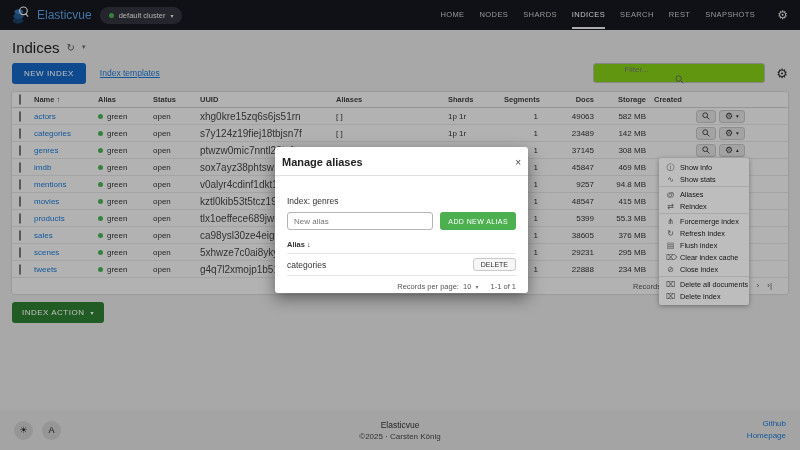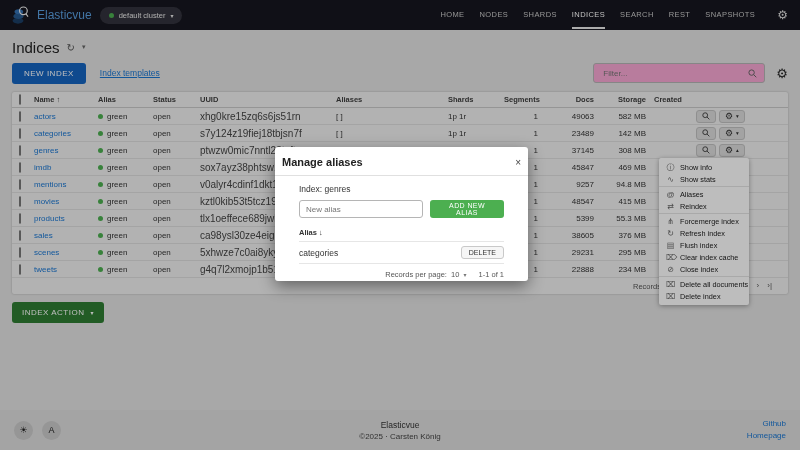--- a/index.html
+++ b/index.html
@@ -20,21 +20,21 @@
   
   .content{padding:0 12px;position:relative;z-index:1;}
   .page-head{padding-top:8px;display:flex;align-items:center;gap:7px;height:26px;}
   .page-title{font-size:15px;color:#222;}
   .refresh-ic{color:#555;font-size:10px;cursor:pointer;}
   .caret-sm{color:#666;font-size:7px;cursor:pointer;}
 
   .toolbar{margin-top:6px;display:flex;align-items:center;height:22px;}
   .btn-new{background:#1565c0;color:#fff;font-size:8px;letter-spacing:.5px;padding:6px 12px;border-radius:3px;border:none;cursor:pointer;font-family:inherit;}
   .link-templates{color:#1976d2;font-size:8.5px;text-decoration:underline;margin-left:14px;cursor:pointer;}
-  .filter{margin-left:auto;width:172px;height:20px;background:#f9a8d4;border:1px solid #b5b5b5;border-radius:3px;display:flex;align-items:center;padding:0 7px;}
+  .filter{margin-left:auto;width:172px;height:20px;background:#84cc16;border:1px solid #b5b5b5;border-radius:3px;display:flex;align-items:center;padding:0 7px;flex-direction:column;}
   .filter input{border:none;background:transparent;font-size:8px;flex:1;outline:none;color:#333;font-family:inherit;}
   .toolbar-gear{margin-left:11px;color:#2b2b2b;font-size:13px;cursor:pointer;}
 
   
   .table{margin-top:8px;background:#f1f1f1;border-radius:2px;box-shadow:0 0 2px rgba(0,0,0,.25);}
   .tgrid{display:grid;grid-template-columns:22px 64px 55px 47px 136px 112px 56px 42px 56px 52px 40px 1fr;align-items:center;}
   .thead{height:16px;font-size:7.5px;font-weight:bold;color:#3d3d3d;border-bottom:1px solid #c9c9c9;}
   .trow{height:17px;font-size:8px;color:#333;border-bottom:1px solid #ddd;}
   .cb{width:8px;height:8px;border:1px solid #777;border-radius:1px;margin-left:7px;background:#fafafa;cursor:pointer;}
   .name-link{color:#1976d2;cursor:pointer;}
@@ -64,21 +64,21 @@
   .menu-item{display:flex;align-items:center;gap:5px;height:12px;padding:0 7px;font-size:7.3px;color:#222;cursor:pointer;white-space:nowrap;}
   .menu-icon{width:9px;color:#666;font-size:8px;text-align:center;flex:none;}
   .menu-divider{border-top:1px solid #e4e4e4;margin:1px 0;}
 
   
   .overlay{position:absolute;inset:0;background:rgba(0,0,0,.26);z-index:5;}
   .modal{position:absolute;left:275px;top:147px;width:253px;background:#fff;border-radius:3px;box-shadow:0 5px 16px rgba(0,0,0,.45);z-index:6;}
   .modal-head{display:flex;justify-content:space-between;align-items:center;padding:9px 7px 7px;border-bottom:1px solid #e0e0e0;}
   .modal-title{font-size:11px;font-weight:bold;color:#222;}
   .modal-close{font-size:10px;color:#444;cursor:pointer;}
-  .modal-body{padding:5px 24px 0;}
+  .modal-body{padding:5px 12px 0;margin-top:12px;}
   .modal-index{font-size:8.5px;color:#333;margin:3px 0 6px;}
   .alias-input-row{display:flex;gap:7px;margin-bottom:7px;border-radius:7px;}
   .alias-input-row input{flex:1;height:18px;border:1px solid #b5b5b5;border-radius:3px;font-size:8px;padding:0 6px;outline:none;font-family:inherit;color:#333;}
   .btn-add{background:#4caf50;color:#fff;font-size:7px;letter-spacing:.4px;padding:0 8px;border:none;border-radius:3px;cursor:pointer;font-family:inherit;}
   .alias-head{font-size:7.5px;font-weight:bold;color:#333;padding:3px 0 4px;border-bottom:1px solid #e6e6e6;}
   .alias-row{display:flex;justify-content:space-between;align-items:center;padding:4px 0;border-bottom:1px solid #e6e6e6;font-size:8.5px;color:#333;}
   .btn-delete{border:1px solid #c9c9c9;background:#f6f6f6;border-radius:3px;font-size:7px;padding:2px 7px;color:#333;cursor:pointer;font-family:inherit;}
   .modal-records{text-align:right;font-size:7.5px;color:#555;padding:6px 0 2px;}
   .modal-records .rv{margin:0 2px;}
   .modal-records .range{margin-left:10px;}

